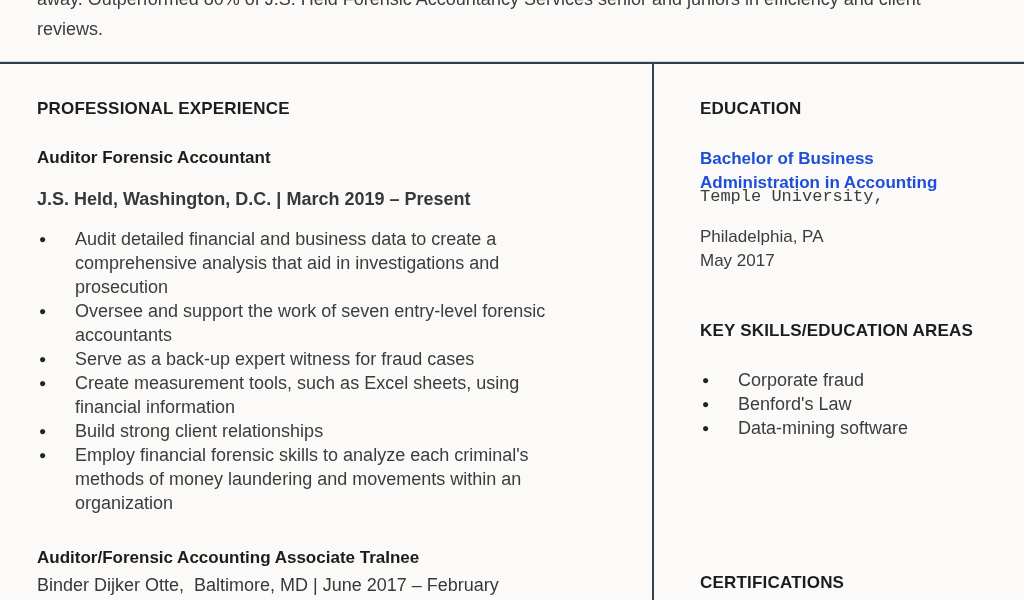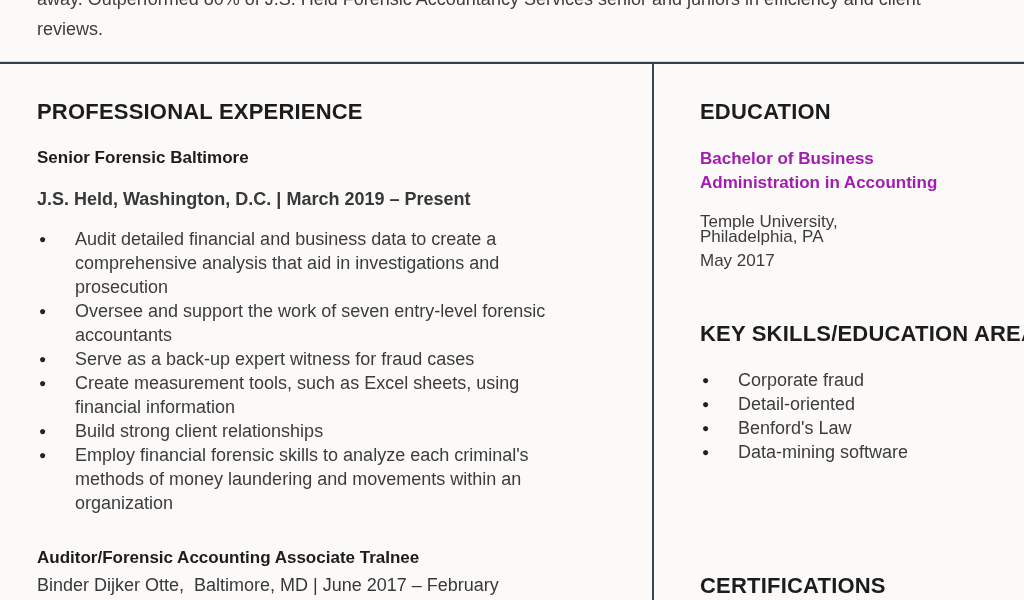--- a/index.html
+++ b/index.html
@@ -27,21 +27,21 @@
     border-top: 1px solid #d6d8d3;
     background: #333e4b;
   }
   .vrule {
     left: 652px; top: 63px; width: 2px; height: 537px;
     background: #3a4450;
   }
 
   
   .section-title {
-    font-weight: bold; font-size: 22px;
+    font-weight: bold; font-size: 17px;
     color: #1c1c1c; letter-spacing: 0.2px;
     white-space: pre;
   }
   .job-title {
     font-weight: bold; font-size: 17px;
     color: #1c1c1c; white-space: pre;
   }
   .job-meta {
     font-size: 18px; color: #383838; white-space: pre;
   }
@@ -59,61 +59,60 @@
     position: absolute; left: 2px; top: 0;
     font-size: 12px; line-height: 24px;
     color: #222;
   }
   .left-bullets { width: 527px; }     
   .right-bullets li { white-space: pre; }
 
   
   .edu-degree {
     font-weight: bold; font-size: 17px; line-height: 24px;
-    color: #a21caf; width: 270px;
+    color: #1d4ed8; width: 270px;
   }
   .edu-line { font-size: 17px; line-height: 24px; color: #3c3c3c; white-space: pre; }
 </style>
 </head>
 <body>
 
 <div class="abs summary">
   <div class="line">away. Outperformed 80% of J.S. Held Forensic Accountancy Services senior and juniors in efficiency and client</div>
   <div class="line">reviews.</div>
 </div>
 
 <div class="abs hrule"></div>
 <div class="abs vrule"></div>
 
 <div class="abs section-title" style="left:37px; top:99px;">PROFESSIONAL EXPERIENCE</div>
 
-<div class="abs job-title" style="left:37px; top:148px;">Senior Forensic Baltimore</div>
+<div class="abs job-title" style="left:37px; top:148px;">Auditor Forensic Accountant</div>
 <div class="abs job-meta" style="left:37px; top:189px;font-weight:bold;">J.S. Held, Washington, D.C. | March 2019 – Present</div>
 
 <ul class="abs bullets left-bullets" style="left:37px; top:227px;">
   <li>Audit detailed financial and business data to create a comprehensive analysis that aid in investigations and prosecution</li>
   <li>Oversee and support the work of seven entry-level forensic accountants</li>
   <li>Serve as a back-up expert witness for fraud cases</li>
   <li>Create measurement tools, such as Excel sheets, using financial information</li>
   <li>Build strong client relationships</li>
   <li>Employ financial forensic skills to analyze each criminal's methods of money laundering and movements within an organization</li>
 </ul>
 
 <div class="abs job-title" style="left:37px; top:548px;">Auditor/Forensic Accounting Associate TraInee</div>
 <div class="abs job-meta" style="left:37px; top:575px;">Binder Dijker Otte,  Baltimore, MD | June 2017 – February</div>
 
 <div class="abs section-title" style="left:700px; top:99px;">EDUCATION</div>
 
 <div class="abs edu-degree" style="left:700px; top:147px;">Bachelor of Business Administration in Accounting</div>
-<div class="abs edu-line" style="left:700px; top:210px;">Temple University,</div>
+<div class="abs edu-line" style="left:700px; top:185px;font-family:Liberation Mono, monospace;">Temple University,</div>
 <div class="abs edu-line" style="left:700px; top:225px;">Philadelphia, PA</div>
 <div class="abs edu-line" style="left:700px; top:249px;">May 2017</div>
 
 <div class="abs section-title" style="left:700px; top:321px;">KEY SKILLS/EDUCATION AREAS</div>
 
 <ul class="abs bullets right-bullets" style="left:700px; top:368px;">
   <li>Corporate fraud</li>
-  <li>Detail-oriented</li>
   <li>Benford's Law</li>
   <li>Data-mining software</li>
 </ul>
 
 <div class="abs section-title" style="left:700px; top:573px;">CERTIFICATIONS</div>
 
 </body></html>

